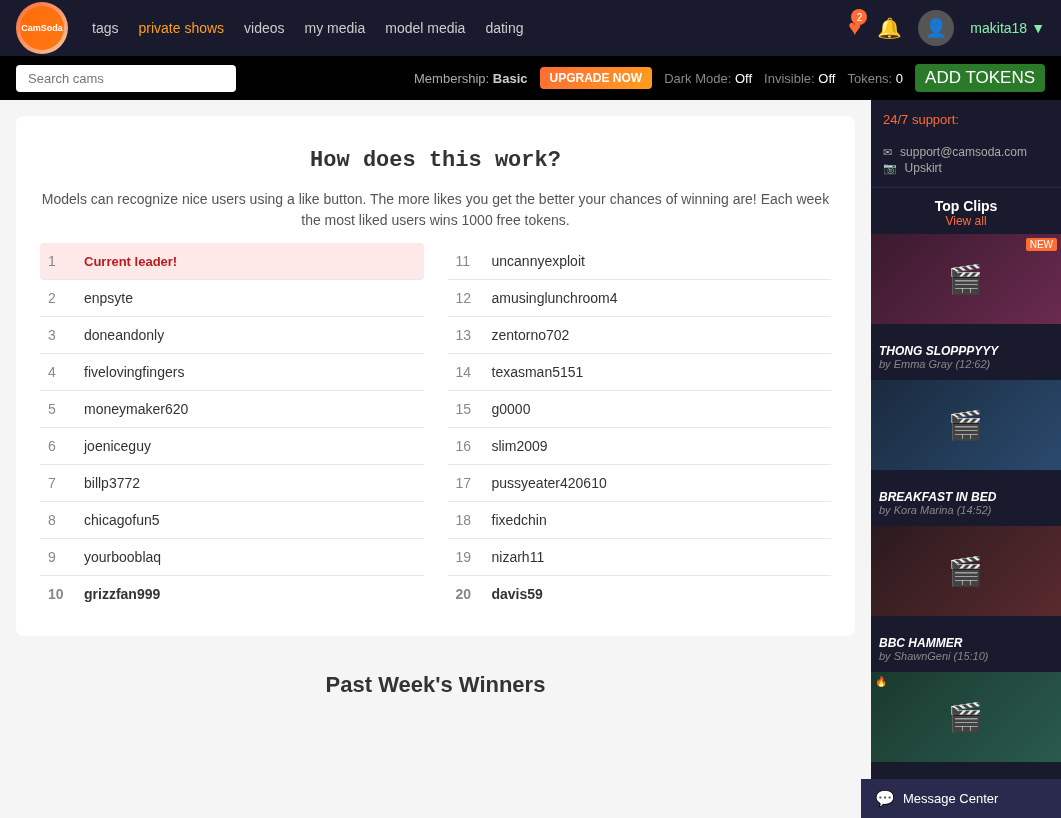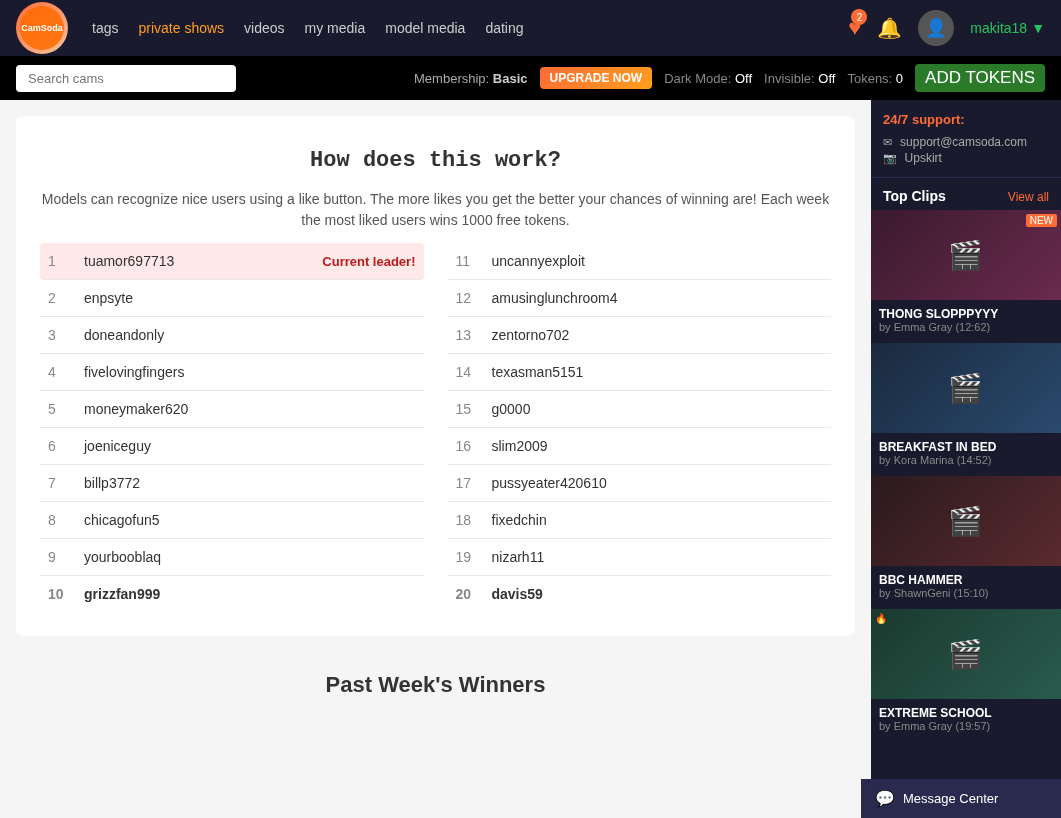--- a/index.html
+++ b/index.html
@@ -79,21 +79,21 @@
       height: 36px;
       border-radius: 50%;
       background: #555;
       display: flex;
       align-items: center;
       justify-content: center;
       color: white;
       font-size: 18px;
     }
     .username-btn {
-      color: #22c55e;
+      color: #86efac;
       cursor: pointer;
       display: flex;
       align-items: center;
       gap: 4px;
     }
 
     
     #search-bar {
       background: #000000;
       padding: 8px 16px;
@@ -236,35 +236,36 @@
       overflow-y: auto;
       flex-shrink: 0;
     }
     .support-section {
       padding: 12px;
       border-bottom: 1px solid #2a2a4e;
     }
     .support-title {
       color: #ff6b35;
       font-size: 13px;
-      font-weight: bold;
-      margin-bottom: 6px;
+      font-weight: normal;
+      margin-bottom: 16px;
     }
     .support-link {
       color: #aaa;
       font-size: 12px;
       display: block;
       margin-bottom: 4px;
       cursor: pointer;
     }
     .top-clips-header {
       display: flex;
-      align-items: flex-end;
+      align-items: center;
       justify-content: space-between;
       padding: 10px 12px 6px;
+      flex-direction: column;
     }
     .top-clips-title {
       color: white;
       font-size: 14px;
       font-weight: bold;
     }
     .view-all-link {
       color: #ff6b35;
       font-size: 12px;
       cursor: pointer;
@@ -286,21 +287,22 @@
       align-items: center;
       justify-content: center;
       color: #666;
       font-size: 28px;
     }
     .clip-thumb-1 { background: linear-gradient(135deg, #3a1a2e, #6a2a4e); }
     .clip-thumb-2 { background: linear-gradient(135deg, #1a2a3e, #2a4a6e); }
     .clip-thumb-3 { background: linear-gradient(135deg, #2a1a1e, #5a2a2e); }
     .clip-thumb-4 { background: linear-gradient(135deg, #1a3a2e, #2a5a4e); }
     .clip-info {
-      padding: 7px 8px 8px;
+      padding: 20px 8px 8px;
+      font-style: italic;
     }
     .clip-title {
       color: white;
       font-size: 12px;
       font-weight: bold;
     }
     .clip-author {
       color: #888;
       font-size: 11px;
     }
@@ -401,21 +403,20 @@
   <div id="content">
     <div id="panel">
       <div class="panel-title">How does this work?</div>
       <div class="panel-desc">Models can recognize nice users using a like button. The more likes you get the better your chances of winning are! Each week the most liked users wins 1000 free tokens.</div>
 
       <div class="leaderboard">
 
         <div class="lb-col">
           <div class="lb-row leader">
             <span class="lb-rank">1</span>
-            <span class="lb-name">tuamor697713</span>
             <span class="lb-leader-tag">Current leader!</span>
           </div>
           <div class="lb-row">
             <span class="lb-rank">2</span>
             <span class="lb-name">enpsyte</span>
           </div>
           <div class="lb-row">
             <span class="lb-rank">3</span>
             <span class="lb-name">doneandonly</span>
           </div>

